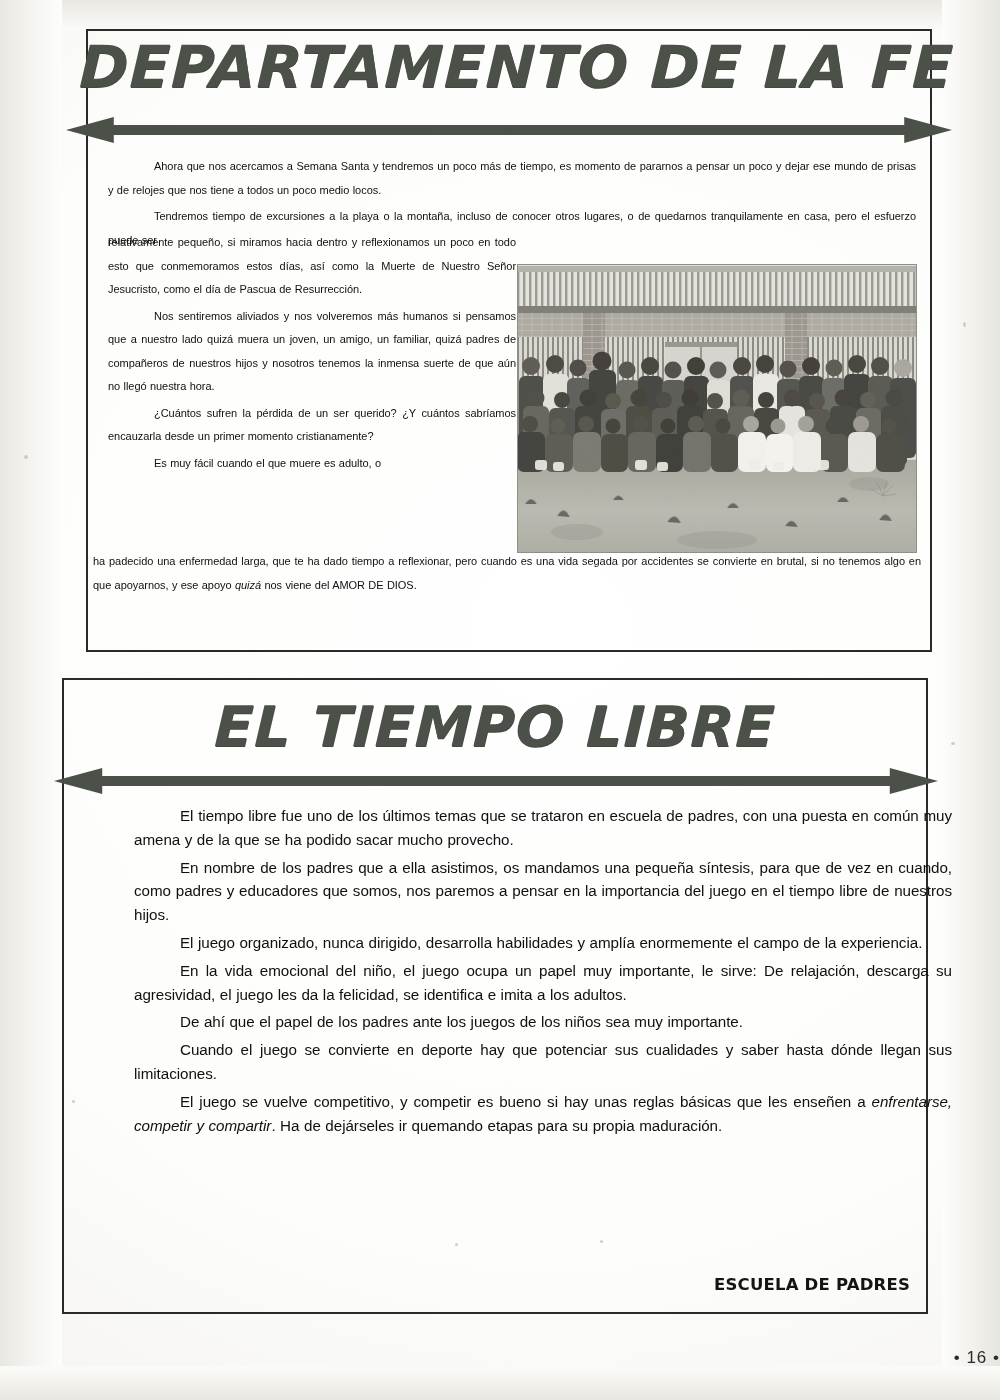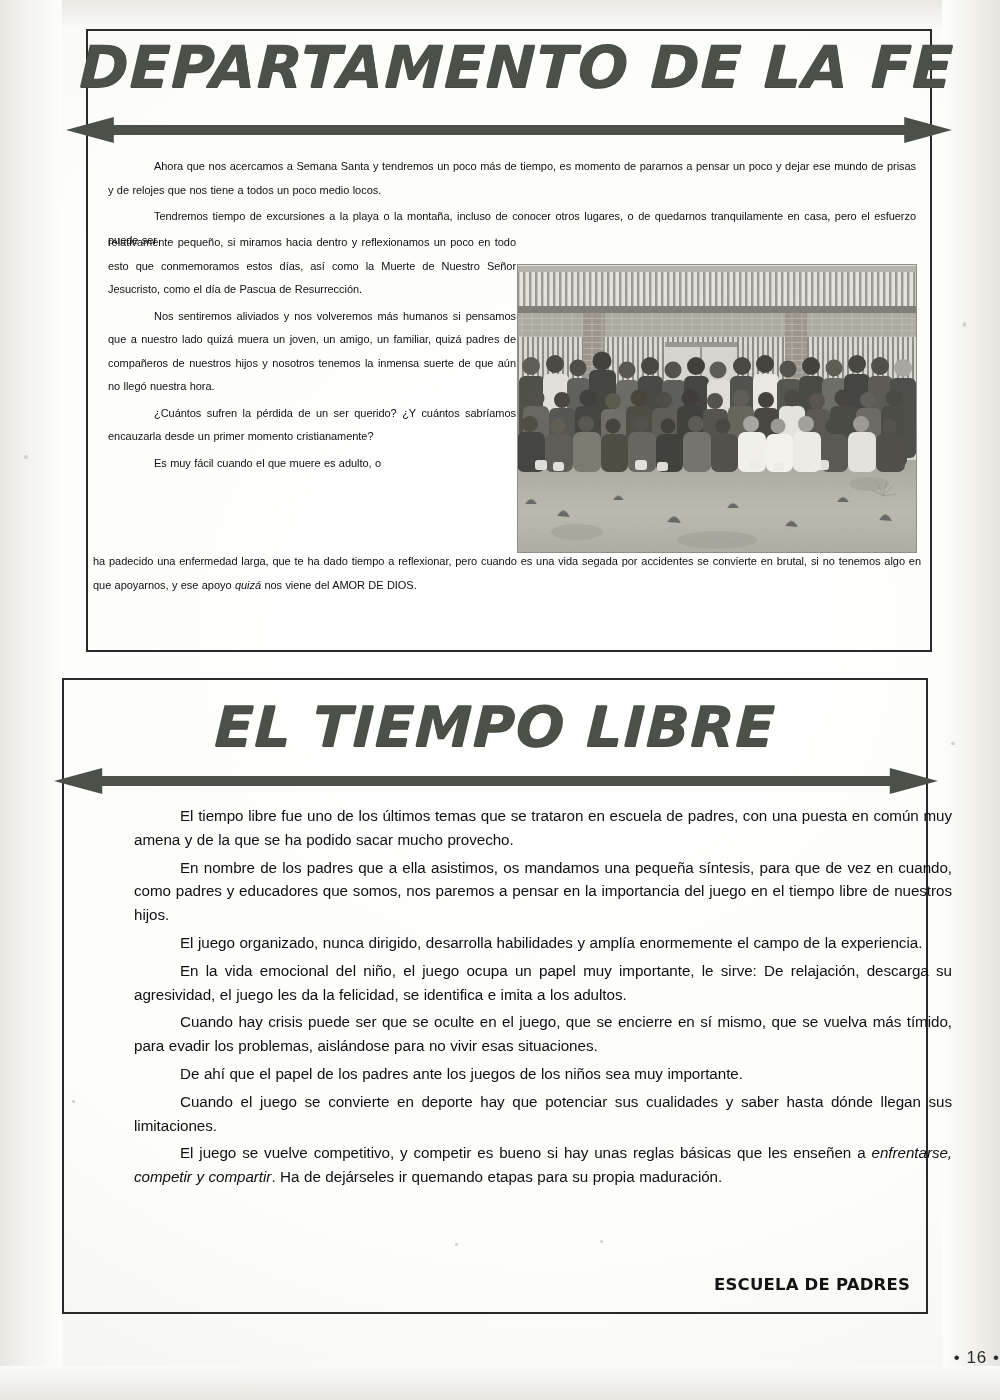--- a/index.html
+++ b/index.html
@@ -447,21 +447,20 @@
           <path d="M0,13 L48,0 L48,8 L832,8 L832,0 L880,13 L832,26 L832,18 L48,18 L48,26 Z" fill="#4b5049"></path>
         </svg>
       </div>
     </div>
 
     <div class="body-copy" id="freetime-body">
       <p>El tiempo libre fue uno de los últimos temas que se trataron en escuela de padres, con una puesta en común muy amena y de la que se ha podido sacar mucho provecho.</p>
       <p>En nombre de los padres que a ella asistimos, os mandamos una pequeña síntesis, para que de vez en cuando, como padres y educadores que somos, nos paremos a pensar en la importancia del juego en el tiempo libre de nuestros hijos.</p>
       <p>El juego organizado, nunca dirigido, desarrolla habilidades y amplía enormemente el campo de la experiencia.</p>
       <p>En la vida emocional del niño, el juego ocupa un papel muy importante, le sirve: De relajación, descarga su agresividad, el juego les da la felicidad, se identifica e imita a los adultos.</p>
-      <p>Cuando hay crisis puede ser que se oculte en el juego, que se encierre en sí mismo, que se vuelva más tímido, para evadir los problemas, aislándose para no vivir esas situaciones.</p>
       <p>De ahí que el papel de los padres ante los juegos de los niños sea muy importante.</p>
       <p>Cuando el juego se convierte en deporte hay que potenciar sus cualidades y saber hasta dónde llegan sus limitaciones.</p>
       <p><span>El juego se vuelve competitivo, y competir es bueno si hay unas reglas básicas que les enseñen a </span><i>enfrentarse, competir y compartir</i><span>. Ha de dejárseles ir quemando etapas para su propia maduración.</span></p>
     </div>
 
     <div class="signature">ESCUELA DE PADRES</div>
   </div>
 
   <div id="page-number">• 16 •</div>
 

